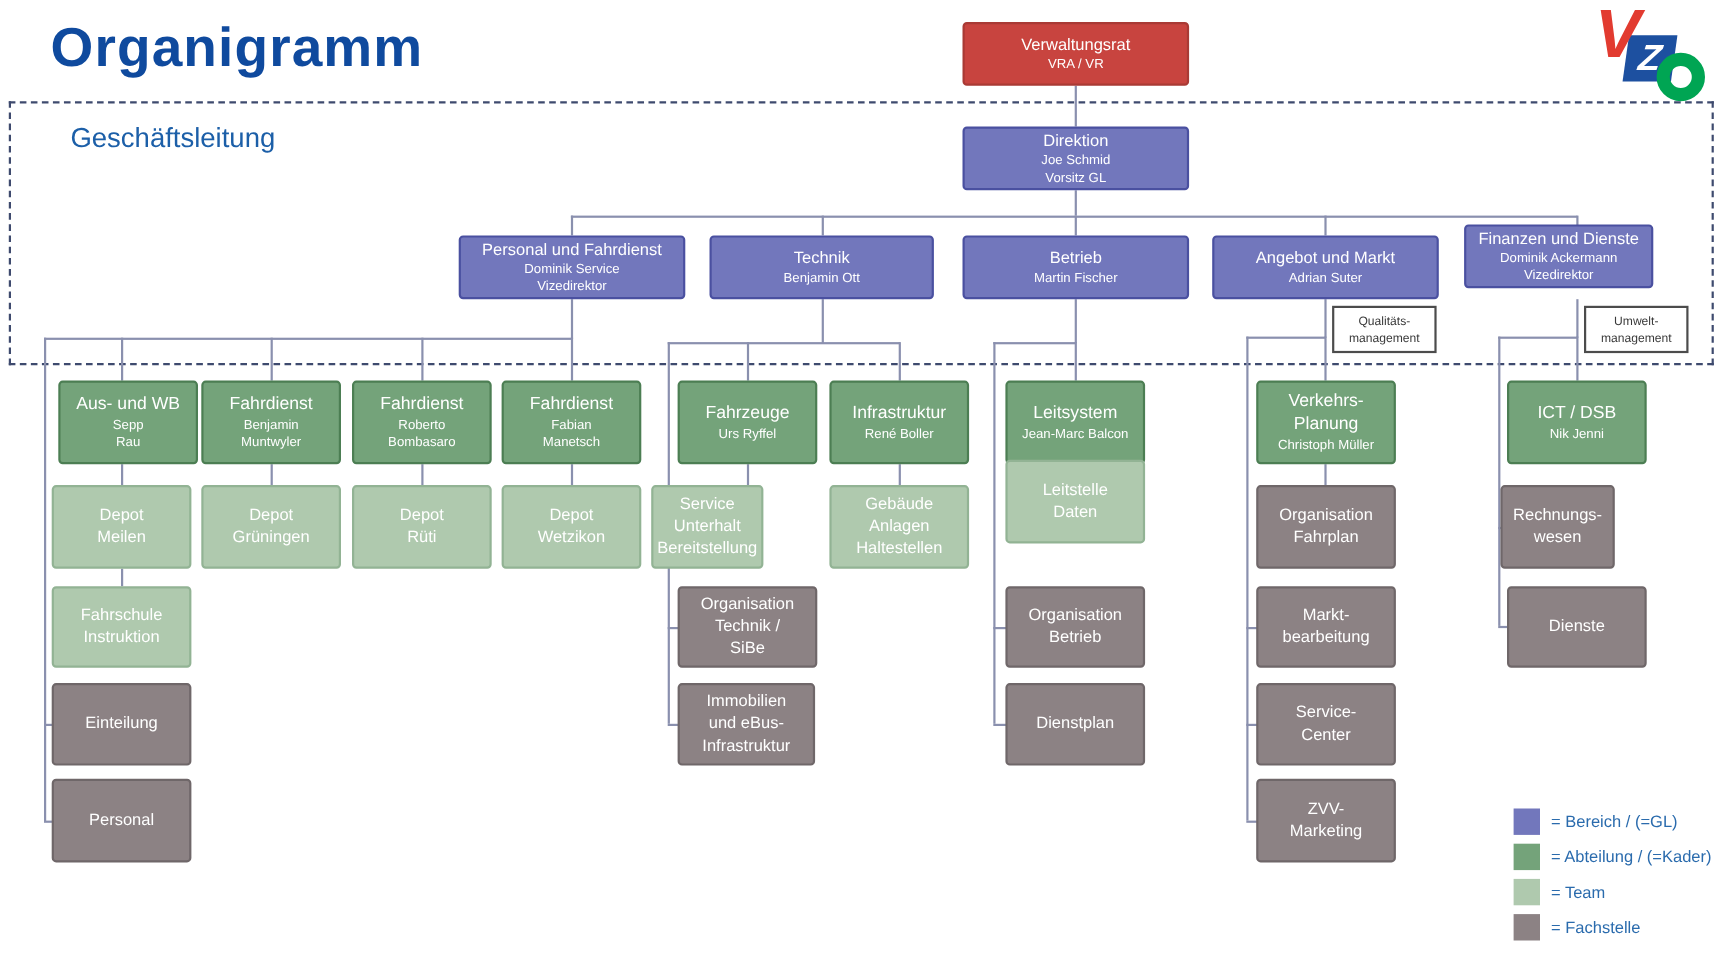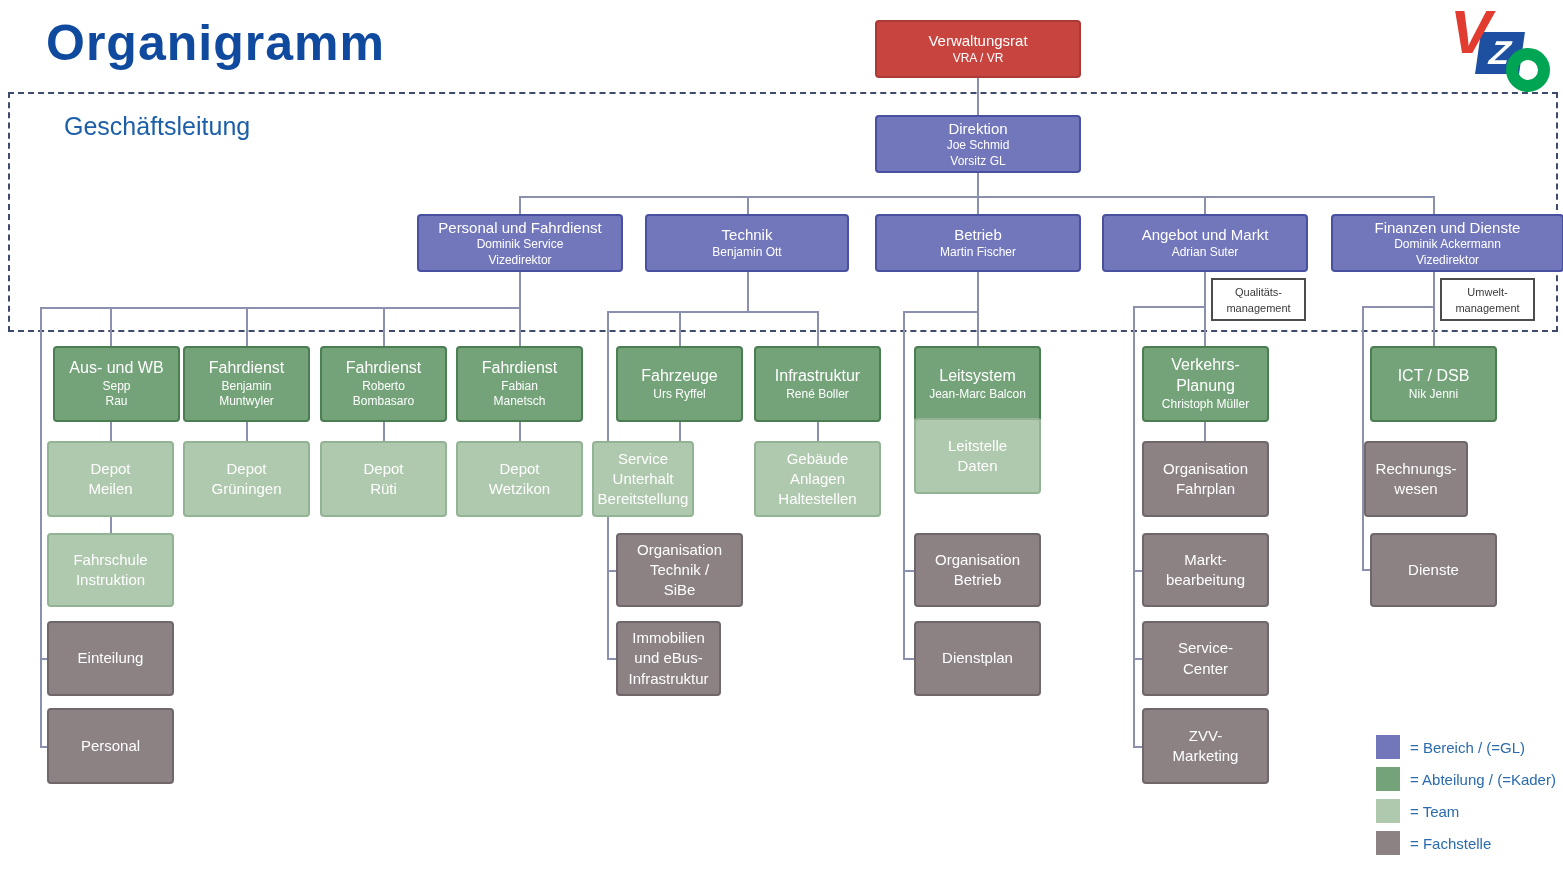--- a/index.html
+++ b/index.html
@@ -156,21 +156,21 @@
     <div class="s">Benjamin Ott</div>
   </div>
 <div class="node bereich" style="left:875px;top:214px;width:206px;height:58px">
     <div class="t">Betrieb</div>
     <div class="s">Martin Fischer</div>
   </div>
 <div class="node bereich" style="left:1102px;top:214px;width:206px;height:58px">
     <div class="t">Angebot und Markt</div>
     <div class="s">Adrian Suter</div>
   </div>
-<div class="node bereich" style="left:1331px;top:214px;width:233px;height:58px">
+<div class="node bereich" style="left:1331px;top:204px;width:172px;height:58px">
     <div class="t">Finanzen und Dienste</div>
     <div class="s">Dominik Ackermann
 Vizedirektor</div>
   </div>
 
 <div class="node whitebox" style="left:1211px;top:278px;width:95px;height:43px;border-radius:0">
     <div class="t">Qualitäts-
 management</div>
   </div>
 <div class="node whitebox" style="left:1440px;top:278px;width:95px;height:43px;border-radius:0">
@@ -276,21 +276,21 @@
     <div class="t">Markt-
 bearbeitung</div>
   </div>
 <div class="node fachstelle" style="left:1370px;top:533px;width:127px;height:74px">
     <div class="t">Dienste</div>
   </div>
 
 <div class="node fachstelle" style="left:47px;top:621px;width:127px;height:75px">
     <div class="t">Einteilung</div>
   </div>
-<div class="node fachstelle" style="left:616px;top:621px;width:105px;height:75px">
+<div class="node fachstelle" style="left:616px;top:621px;width:125px;height:75px">
     <div class="t">Immobilien
 und eBus-
 Infrastruktur</div>
   </div>
 <div class="node fachstelle" style="left:914px;top:621px;width:127px;height:75px">
     <div class="t">Dienstplan</div>
   </div>
 <div class="node fachstelle" style="left:1142px;top:621px;width:127px;height:75px">
     <div class="t">Service-
 Center</div>

